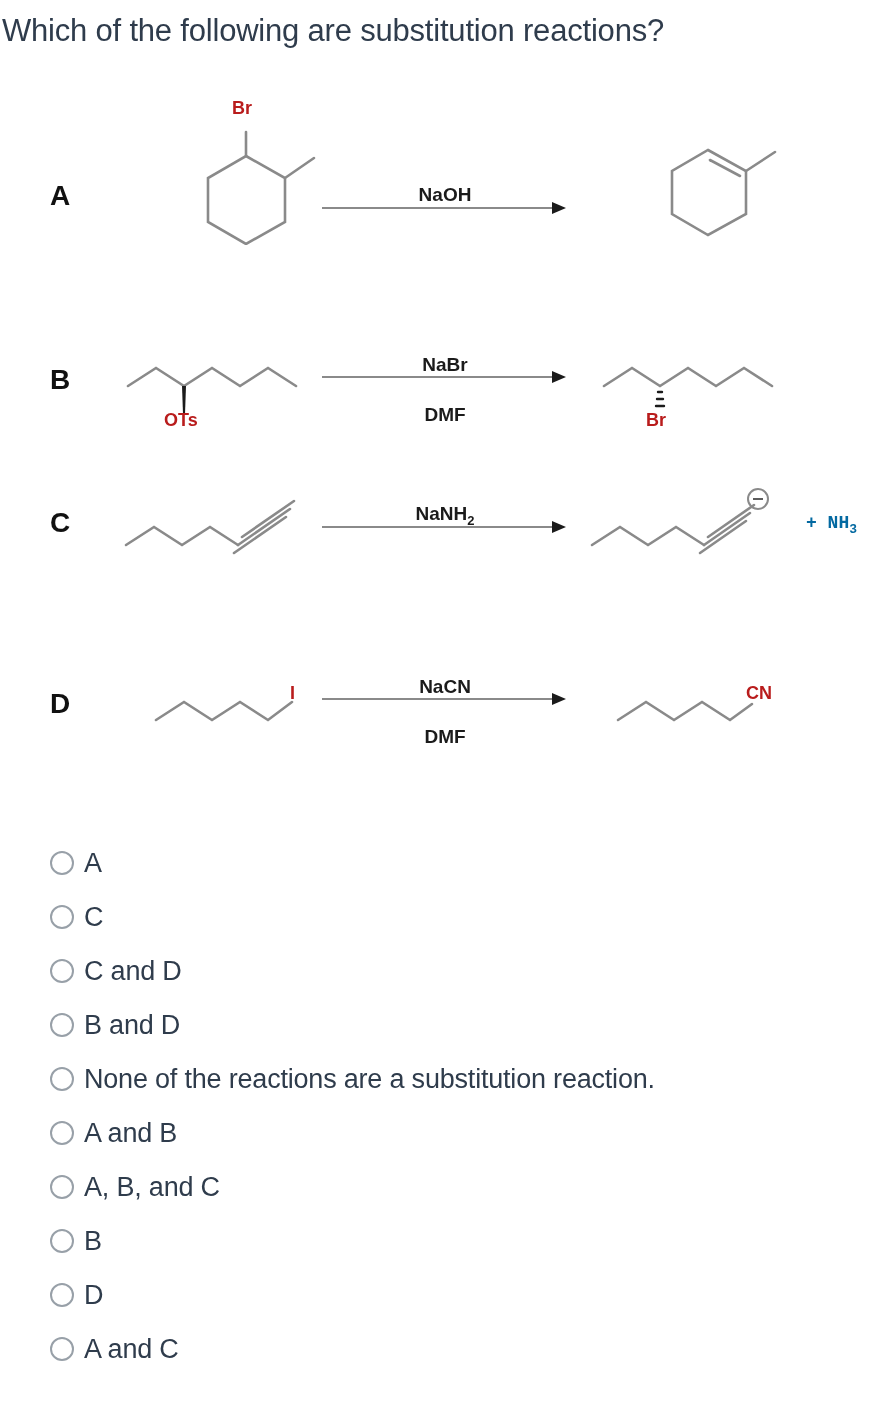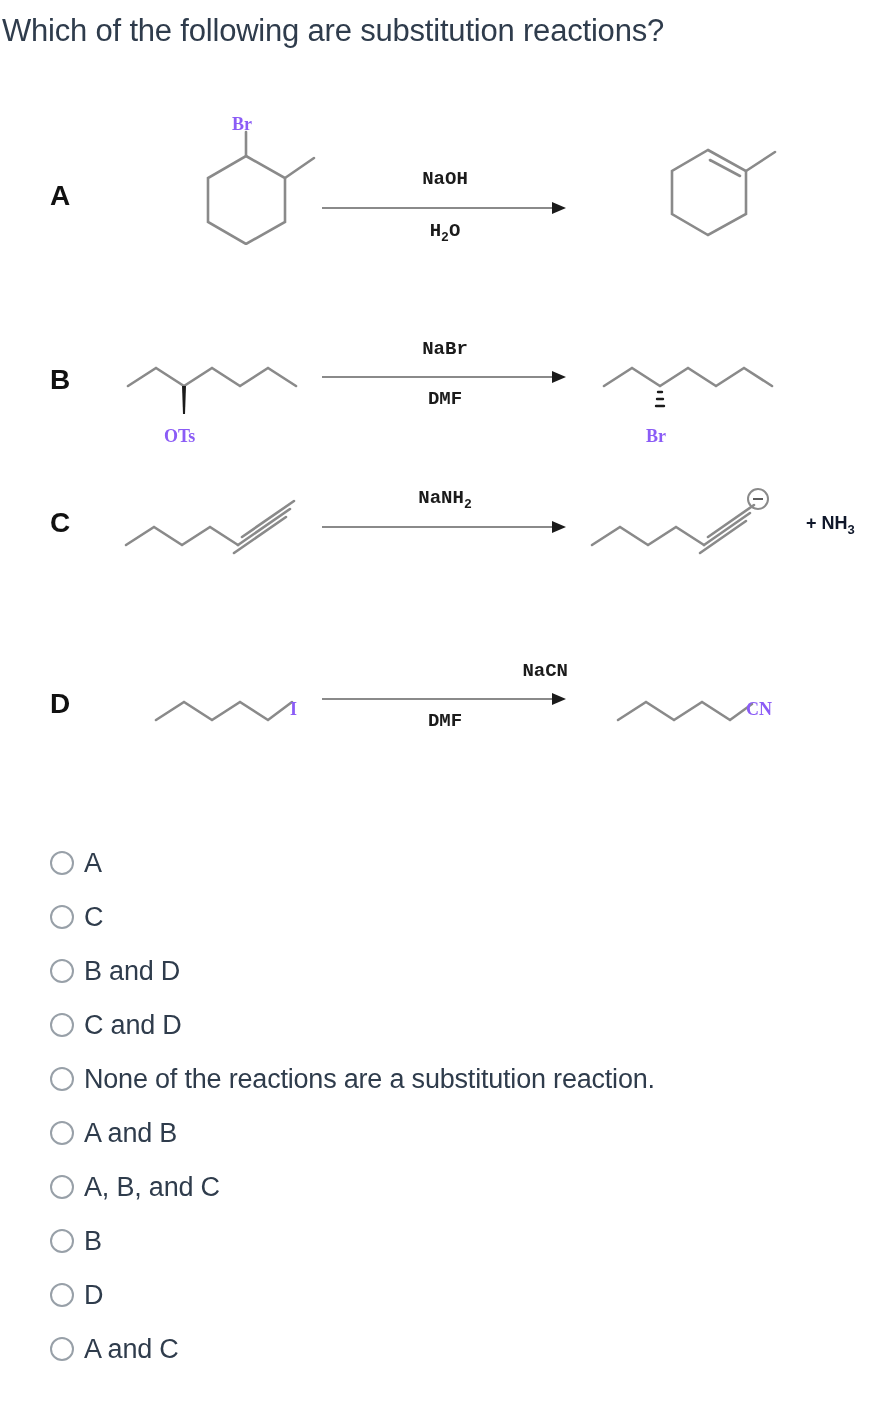--- a/index.html
+++ b/index.html
@@ -48,23 +48,24 @@
     font-size: 28px;
     font-weight: bold;
     color: #111111;
     font-family: "Liberation Sans", sans-serif;
   }
   .reagent-top, .reagent-bottom {
     position: absolute;
     font-size: 19px;
     font-weight: bold;
     color: #1b1b1b;
-    font-family: Liberation Mono, monospace;
+    font-family: Liberation Sans, sans-serif;
     white-space: nowrap;
     text-align: center;
+    margin-top: 16px;
   }
   .sub { font-size: 13px; vertical-align: sub; }
   .arrow-line {
     position: absolute;
     height: 2px;
     background: #8a8a8a;
   }
   .arrow-head {
     position: absolute;
     width: 0;
@@ -73,31 +74,31 @@
     border-bottom: 6px solid transparent;
     border-left: 14px solid #1b1b1b;
   }
   .struct {
     position: absolute;
   }
   .atom-label {
     position: absolute;
     font-size: 18px;
     font-weight: bold;
-    color: #8b5cf6;
-    font-family: Liberation Serif, serif;
-    white-space: nowrap;
-    margin-top: 16px;
+    color: #b91c1c;
+    font-family: Liberation Sans, sans-serif;
+    white-space: nowrap;
   }
   .plus-label {
     position: absolute;
     font-size: 18px;
     font-weight: bold;
-    color: #0f172a;
-    white-space: nowrap;
+    color: #0369a1;
+    white-space: nowrap;
+    font-family: Liberation Mono, monospace;
   }
 
   
   #options-list {
     position: absolute;
     left: 50px;
     top: 836px;
     width: 800px;
   }
   .option-row {
@@ -144,21 +145,20 @@
 
           <line x1="95" y1="68" x2="124" y2="48"></line>
         </g>
       </svg>
       <div class="atom-label" style="left:42px; top:-12px;">Br</div>
     </div>
 
     <div class="reagent-top" style="left:322px; top:78px; width:246px;">NaOH</div>
     <div class="arrow-line" style="left:322px; top:117px; width:232px;"></div>
     <div class="arrow-head" style="left:552px; top:112px;"></div>
-    <div class="reagent-bottom" style="left:322px; top:130px; width:246px;"><span>H</span><span class="sub">2</span><span>O</span></div>
 
     <div class="struct" style="left:660px; top:48px;">
       <svg width="130" height="110" viewBox="0 0 130 110">
         <g fill="none" stroke="#8a8a8a" stroke-width="2.6" stroke-linecap="round">
           <polygon points="48,12 86,33 86,76 48,97 12,76 12,33"></polygon>
 
           <line x1="50" y1="22" x2="80" y2="38"></line>
 
           <line x1="86" y1="33" x2="115" y2="14"></line>
         </g>
@@ -245,21 +245,21 @@
 
     <div class="struct" style="left:150px; top:20px;">
       <svg width="160" height="60" viewBox="0 0 160 60">
         <g fill="none" stroke="#8a8a8a" stroke-width="2.6" stroke-linecap="round">
           <polyline points="6,40 34,22 62,40 90,22 118,40 142,22"></polyline>
         </g>
       </svg>
       <div class="atom-label" style="left:140px; top:3px;">I</div>
     </div>
 
-    <div class="reagent-top" style="left:322px; top:0px; width:246px;text-align:right;">NaCN</div>
+    <div class="reagent-top" style="left:322px; top:0px; width:246px;">NaCN</div>
     <div class="arrow-line" style="left:322px; top:38px; width:232px;"></div>
     <div class="arrow-head" style="left:552px; top:33px;"></div>
     <div class="reagent-bottom" style="left:322px; top:50px; width:246px;">DMF</div>
 
     <div class="struct" style="left:612px; top:20px;">
       <svg width="160" height="60" viewBox="0 0 160 60">
         <g fill="none" stroke="#8a8a8a" stroke-width="2.6" stroke-linecap="round">
           <polyline points="6,40 34,22 62,40 90,22 118,40 140,24"></polyline>
         </g>
       </svg>
@@ -275,28 +275,28 @@
     <span class="option-label">A</span>
   </div>
 
   <div class="option-row">
     <span class="radio-circle"></span>
     <span class="option-label">C</span>
   </div>
 
   <div class="option-row">
     <span class="radio-circle"></span>
+    <span class="option-label">C and D</span>
+  </div>
+
+  <div class="option-row">
+    <span class="radio-circle"></span>
     <span class="option-label">B and D</span>
   </div>
 
-  <div class="option-row">
-    <span class="radio-circle"></span>
-    <span class="option-label">C and D</span>
-  </div>
-
 
   <div class="option-row">
     <span class="radio-circle"></span>
     <span class="option-label">None of the reactions are a substitution reaction.</span>
   </div>
 
   <div class="option-row">
     <span class="radio-circle"></span>
     <span class="option-label">A and B</span>
   </div>

